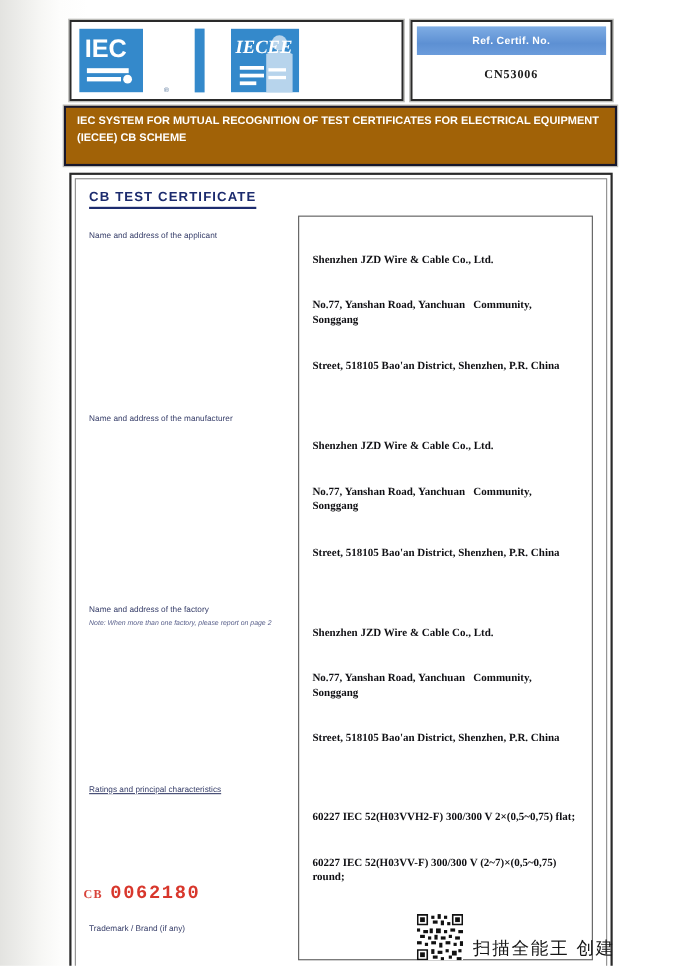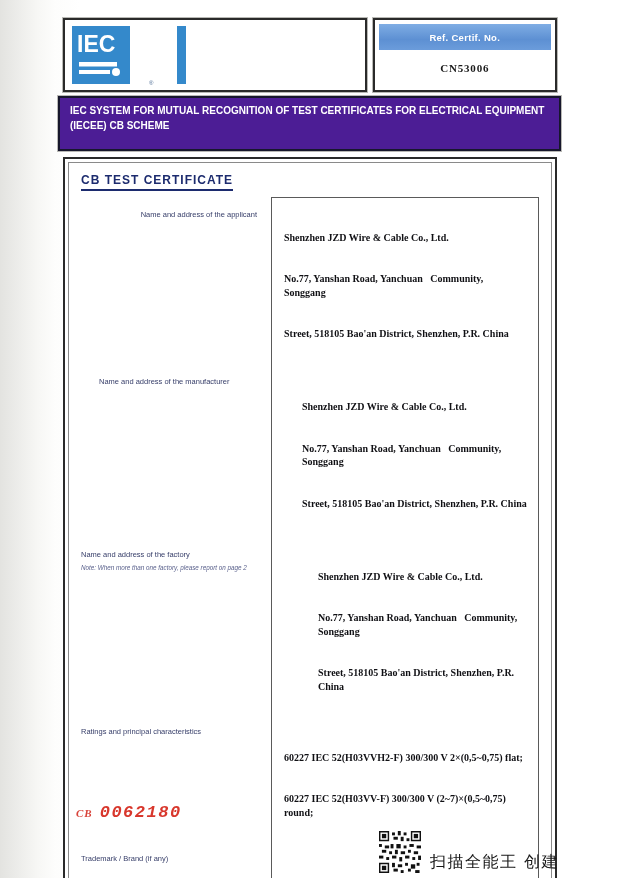--- a/index.html
+++ b/index.html
@@ -34,21 +34,21 @@
   }
   .ref-value {
     flex:1; display:flex; align-items:center; justify-content:center;
     font-family:"Liberation Serif", serif; font-size:11px; font-weight:600;
     letter-spacing:0.8px; color:#1a1a1a;
   }
 
   
   .banner {
     position:absolute; left:58px; top:96px; width:503px; height:55px;
-    background:#4c1d95; border:2.5px solid #17172c; outline:1px solid #b9b9b5;
+    background:#a16207; border:2.5px solid #17172c; outline:1px solid #b9b9b5;
     color:#fff; font-weight:700; font-size:10px; line-height:1.45;
     padding:6px 10px;
   }
 
   
   .main-box {
     position:absolute; left:63px; top:157px; width:494px; height:737px;
     border:2.5px solid #2a2a2a; background:#fff; padding:3px;
   }
   .main-inner { border:1px solid #8a8a8a; height:100%; padding:7px 12px 8px; position:relative; }
@@ -68,28 +68,28 @@
     width:190px; flex:0 0 190px; padding-right:14px;
     font-size:7.5px; color:#39406b; line-height:1.3;
   }
   .note { display:block; font-size:6.3px; font-style:italic; color:#5a618c; margin-top:4px; }
   .val {
     flex:1; padding:0 12px 0 13px;
     font-family:"Liberation Serif", serif; font-size:10px; font-weight:600;
     line-height:1.38; color:#101014; white-space:pre-wrap;
   }
   .r0  { min-height:26px; } .r0  .lbl{padding-top:7px;}  .r0  .val{padding-top:4px;}
-  .r1  { min-height:52px; } .r1  .lbl{padding-top:13px;text-align:right;} .r1  .val{padding-top:6px;}
-  .r2  { min-height:50px;margin-left:18px; } .r2  .lbl{padding-top:8px;}  .r2  .val{padding-top:4px;}
-  .r3  { min-height:57px;gap:34px; } .r3  .lbl{padding-top:12px;} .r3  .val{padding-top:4px;}
-  .r4  { min-height:44px; } .r4  .lbl{padding-top:6px;}  .r4  .val{padding-top:2px;}
+  .r1  { min-height:52px; } .r1  .lbl{padding-top:13px;} .r1  .val{padding-top:6px;}
+  .r2  { min-height:50px; } .r2  .lbl{padding-top:8px;}  .r2  .val{padding-top:4px;}
+  .r3  { min-height:57px; } .r3  .lbl{padding-top:12px;} .r3  .val{padding-top:4px;}
+  .r4  { min-height:44px; } .r4  .lbl{padding-top:6px;text-decoration:underline;}  .r4  .val{padding-top:2px;}
   .r5  { min-height:40px; } .r5  .lbl{padding-top:6px;}
 
   
-  .cb-number { position:absolute; left:76px; top:803px; display:flex; align-items:baseline; gap:7px;font-style:italic; }
+  .cb-number { position:absolute; left:76px; top:803px; display:flex; align-items:baseline; gap:7px; }
   .cb-pre { color:#d8433a; font-family:"Liberation Serif", serif; font-size:11px; font-weight:600; letter-spacing:1px; }
   .cb-num { color:#d8372c; font-family:"Liberation Mono", monospace; font-size:17px; font-weight:700; letter-spacing:1.5px; }
 
   .scan-row { position:absolute; left:379px; top:831px; display:flex; align-items:flex-end; gap:9px; }
   .watermark-text { font-size:16px; color:#161616; letter-spacing:1.5px; font-family:"DejaVu Sans", sans-serif; }
 
   .iec-logo svg, .iecee-logo svg { display:block; }
 </style>
 </head>
 <body>
@@ -102,20 +102,33 @@
         <svg width="58" height="58" viewBox="0 0 58 58">
           <rect x="0" y="0" width="58" height="58" fill="#3489cb"></rect>
           <text x="5" y="26" font-family="Liberation Sans, sans-serif" font-size="23" font-weight="bold" fill="#ffffff">IEC</text>
           <rect x="7" y="36" width="38" height="4.5" fill="#ffffff"></rect>
           <rect x="7" y="44" width="31" height="4" fill="#ffffff"></rect>
           <circle cx="44" cy="46" r="4" fill="#ffffff"></circle>
         </svg>
       </span>
       <span class="reg-mark">®</span>
       <span class="logo-stripe"></span>
+      <span class="iecee-logo">
+        <svg width="62" height="58" viewBox="0 0 62 58">
+          <rect x="0" y="0" width="62" height="58" fill="#3489cb"></rect>
+          <circle cx="44" cy="13" r="7" fill="#b7d4ec"></circle>
+          <path d="M32,23 q12,-6 24,0 l0,35 l-24,0 z" fill="#b7d4ec"></path>
+          <text x="4" y="22" font-family="Liberation Serif, serif" font-style="italic" font-size="17" font-weight="bold" fill="#ffffff">IECEE</text>
+          <rect x="8" y="34" width="22" height="3.4" fill="#ffffff"></rect>
+          <rect x="8" y="41" width="22" height="3.4" fill="#ffffff"></rect>
+          <rect x="8" y="48" width="15" height="3.4" fill="#ffffff"></rect>
+          <rect x="34" y="36" width="16" height="3" fill="#ffffff"></rect>
+          <rect x="34" y="43" width="16" height="3" fill="#ffffff"></rect>
+        </svg>
+      </span>
     </div>
     <div class="ref-box">
       <div class="ref-header">Ref. Certif. No.</div>
       <div class="ref-value">CN53006</div>
     </div>
   </div>
 
   <div class="banner">IEC SYSTEM FOR MUTUAL RECOGNITION OF TEST CERTIFICATES FOR ELECTRICAL EQUIPMENT (IECEE) CB SCHEME</div>
 
   <div class="main-box">

